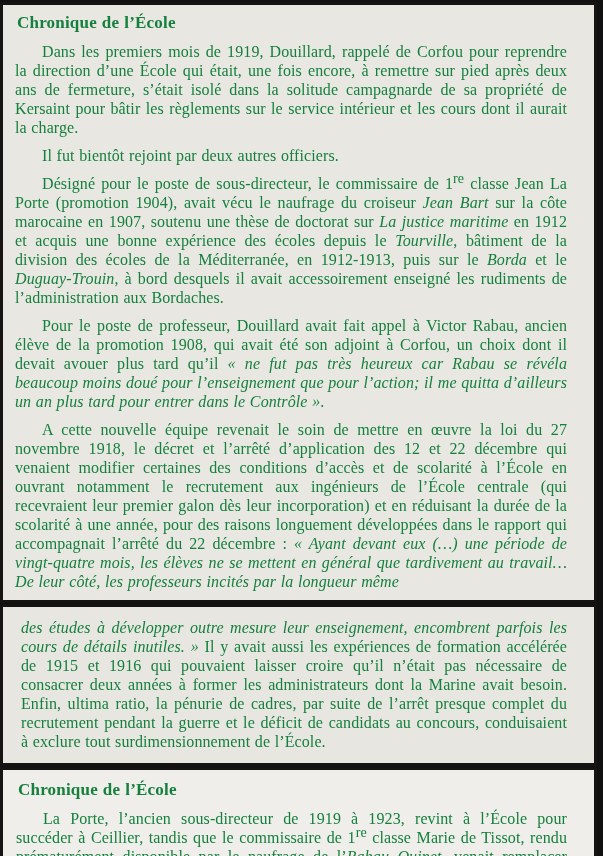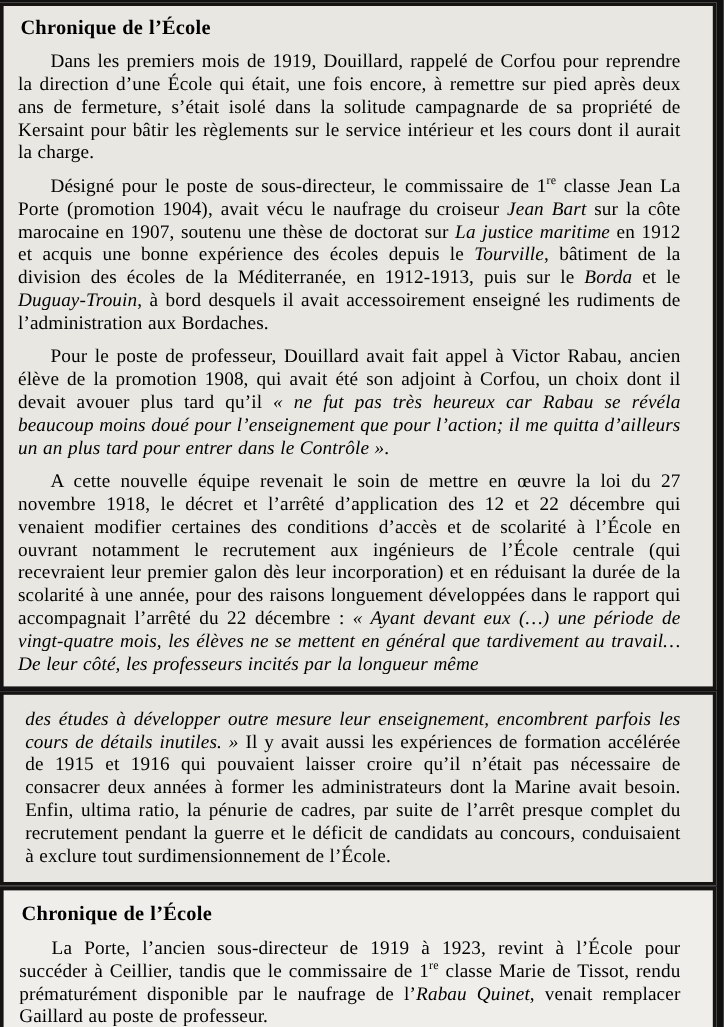--- a/index.html
+++ b/index.html
@@ -11,21 +11,21 @@
   .scan-page {
     width: 603px;
     box-sizing: border-box;
     padding: 2px 6px 8px 0;   
     background: #101010;
   }
   .text-box {
     box-sizing: border-box;
     border: 3px solid #151413;
     background: #e9e7e2;
-    color: #000000;
+    color: #15803d;
     margin: 0 0 1px 0;
     padding: 6px 15px 9px 12px;
     font-size: 16px;
     line-height: 19px;
     text-align: justify;
     word-spacing: 0.5px;
     letter-spacing: 0.1px;
     font-family: Liberation Serif, serif;
   }
   .text-box.continuation {
@@ -41,31 +41,32 @@
     font-size: 17px;
     margin: 2px 0 10px 2px;
     letter-spacing: 0.2px;
     text-align: left;
   }
   .para {
     margin: 0 12px 9px 0;
   }
   .para:last-child { margin-bottom: 0; }
   .para.indent { text-indent: 27px; }
-  sup { font-size: 10px; line-height: 0; }
+  sup { font-size: 14px; line-height: 0; }
 </style>
 </head>
 <body>
 
 <div class="scan-page">
 
   <section class="text-box">
     <h2 class="box-heading">Chronique de l’École</h2>
     <div>
         <p class="para indent"><span>Dans les premiers mois de 1919, Douillard, rappelé de Corfou pour reprendre la direction d’une École qui était, une fois encore, à remettre sur pied après deux ans de fermeture, s’était isolé dans la solitude campagnarde de sa propriété de Kersaint pour bâtir les règlements sur le service intérieur et les cours dont il aurait la charge.</span></p>
+        <p class="para indent"><span>Il fut bientôt rejoint par deux autres officiers.</span></p>
         <p class="para indent"><span>Désigné pour le poste de sous-directeur, le commissaire de 1</span><sup>re</sup><span> classe Jean La Porte (promotion 1904), avait vécu le naufrage du croiseur </span><i>Jean Bart</i><span> sur la côte marocaine en 1907, soutenu une thèse de doctorat sur </span><i>La justice maritime</i><span> en 1912 et acquis une bonne expérience des écoles depuis le </span><i>Tourville</i><span>, bâtiment de la division des écoles de la Méditerranée, en 1912-1913, puis sur le </span><i>Borda</i><span> et le </span><i>Duguay-Trouin</i><span>, à bord desquels il avait accessoirement enseigné les rudiments de l’administration aux Bordaches.</span></p>
         <p class="para indent"><span>Pour le poste de professeur, Douillard avait fait appel à Victor Rabau, ancien élève de la promotion 1908, qui avait été son adjoint à Corfou, un choix dont il devait avouer plus tard qu’il </span><i>« ne fut pas très heureux car Rabau se révéla beaucoup moins doué pour l’enseignement que pour l’action; il me quitta d’ailleurs un an plus tard pour entrer dans le Contrôle »</i><span>.</span></p>
         <p class="para indent"><span>A cette nouvelle équipe revenait le soin de mettre en œuvre la loi du 27 novembre 1918, le décret et l’arrêté d’application des 12 et 22 décembre qui venaient modifier certaines des conditions d’accès et de scolarité à l’École en ouvrant notamment le recrutement aux ingénieurs de l’École centrale (qui recevraient leur premier galon dès leur incorporation) et en réduisant la durée de la scolarité à une année, pour des raisons longuement développées dans le rapport  qui accompagnait l’arrêté du 22 décembre : </span><i>« Ayant devant eux (…) une période de vingt-quatre mois, les élèves ne se mettent en général que tardivement au travail… De leur côté, les professeurs incités par la longueur même</i></p>
       </div>
   </section>
 
   <section class="text-box continuation">
     <div>
         <p class="para"><i>des études à développer outre mesure leur enseignement, encombrent parfois les cours de détails inutiles. »</i><span> Il y avait aussi les expériences de formation accélérée de 1915 et 1916 qui pouvaient laisser croire qu’il n’était pas nécessaire de consacrer deux années à former les administrateurs dont la Marine avait besoin. Enfin, ultima ratio, la pénurie de cadres, par suite de l’arrêt presque complet du recrutement pendant la guerre et le déficit de candidats au concours, conduisaient à exclure tout surdimensionnement de l’École.</span></p>
       </div>

